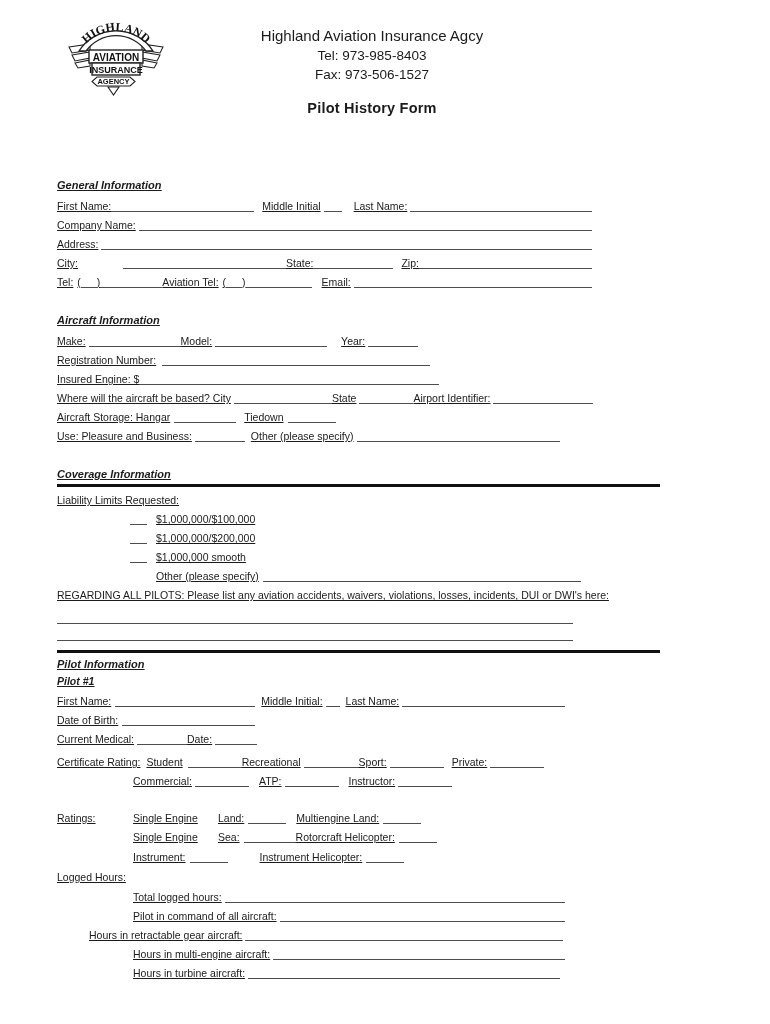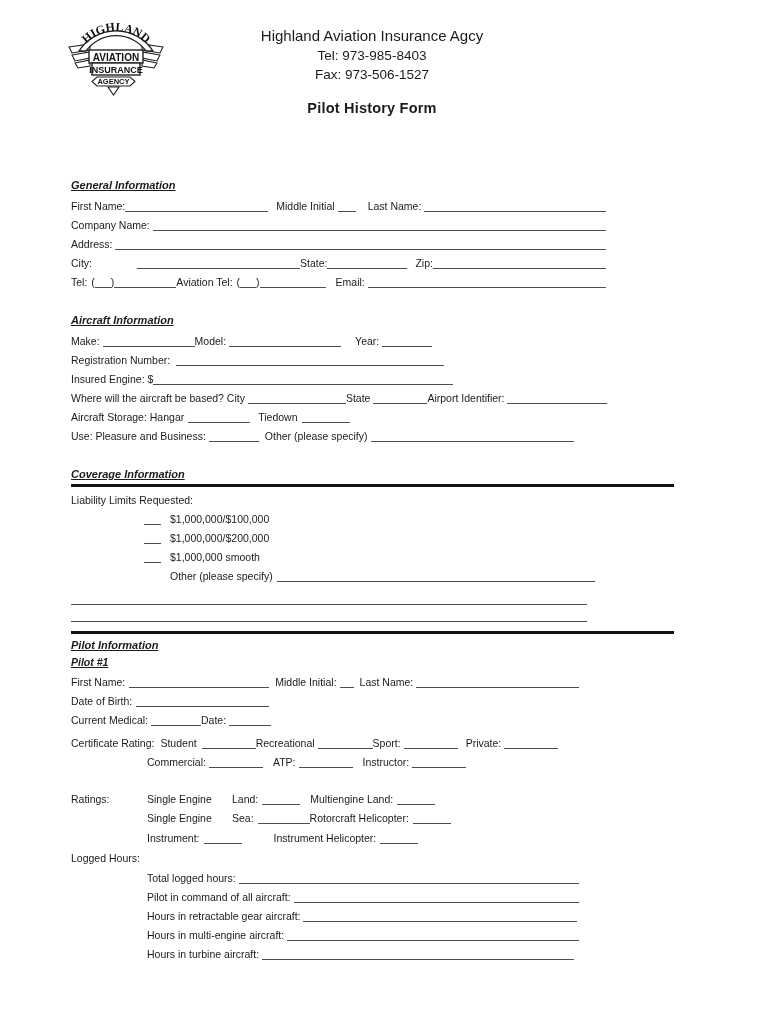--- a/index.html
+++ b/index.html
@@ -16,21 +16,21 @@
   .logo { position:absolute; left:66px; top:16px; }
   .header-text {
     position:absolute; top:26px; left:0; width:744px;
     text-align:center;
   }
   .agency-name { font-size:15px; font-weight:normal; line-height:20px; }
   .telfax { font-size:13.5px; line-height:19px; }
   .form-title { font-size:14.5px; font-weight:bold; margin-top:16px; letter-spacing:.2px; }
 
   
-  .content { position:absolute; top:179px; left:71px; width:603px; }
+  .content { position:absolute; top:179px; left:57px; width:603px;text-decoration:underline; }
 
   .sec {
     font-size:11px; font-weight:bold; font-style:italic;
     text-decoration:underline; margin-bottom:8px; line-height:12px;
   }
   .row {
     display:flex; align-items:flex-end;
     height:13px; margin-bottom:6px;
     font-size:10.5px; line-height:12px; white-space:nowrap;
   }
@@ -192,20 +192,23 @@
     <div class="row">
       <span class="line" style="width:17px;margin-left:73px"></span>
       <span class="lbl" style="margin-left:9px">$1,000,000 smooth</span>
     </div>
 
     <div class="row">
       <span class="lbl" style="margin-left:99px">Other (please specify)</span>
       <span class="line" style="width:318px;margin-left:4px"></span>
     </div>
 
+    <div class="row" style="margin-top:2px">
+      <span class="lbl">REGARDING ALL PILOTS: Please list any aviation accidents, waivers, violations, losses, incidents, DUI or DWI's here:</span>
+    </div>
 
     <div class="row" style="margin-top:10px;margin-bottom:4px">
       <span class="line grow" style="margin-right:87px"></span>
     </div>
     <div class="row" style="margin-bottom:0">
       <span class="line grow" style="margin-right:87px"></span>
     </div>
 
     <div class="thick" style="margin-top:9px;margin-bottom:5px"></div>
 
@@ -284,21 +287,21 @@
 
     <div class="row" style="margin-top:7px">
       <span class="lbl" style="margin-left:76px">Total logged hours:</span>
       <span class="line grow" style="margin-right:95px;margin-left:3px"></span>
     </div>
     <div class="row">
       <span class="lbl" style="margin-left:76px">Pilot in command of all aircraft:</span>
       <span class="line grow" style="margin-right:95px;margin-left:3px"></span>
     </div>
     <div class="row">
-      <span class="lbl" style="margin-left:76px">Hours in retractable gear aircraft:</span>
+      <span class="lbl" style="margin-left:32px">Hours in retractable gear aircraft:</span>
       <span class="line grow" style="margin-right:97px;margin-left:3px"></span>
     </div>
     <div class="row">
       <span class="lbl" style="margin-left:76px">Hours in multi-engine aircraft:</span>
       <span class="line grow" style="margin-right:95px;margin-left:3px"></span>
     </div>
     <div class="row">
       <span class="lbl" style="margin-left:76px">Hours in turbine aircraft:</span>
       <span class="line grow" style="margin-right:100px;margin-left:3px"></span>
     </div>

